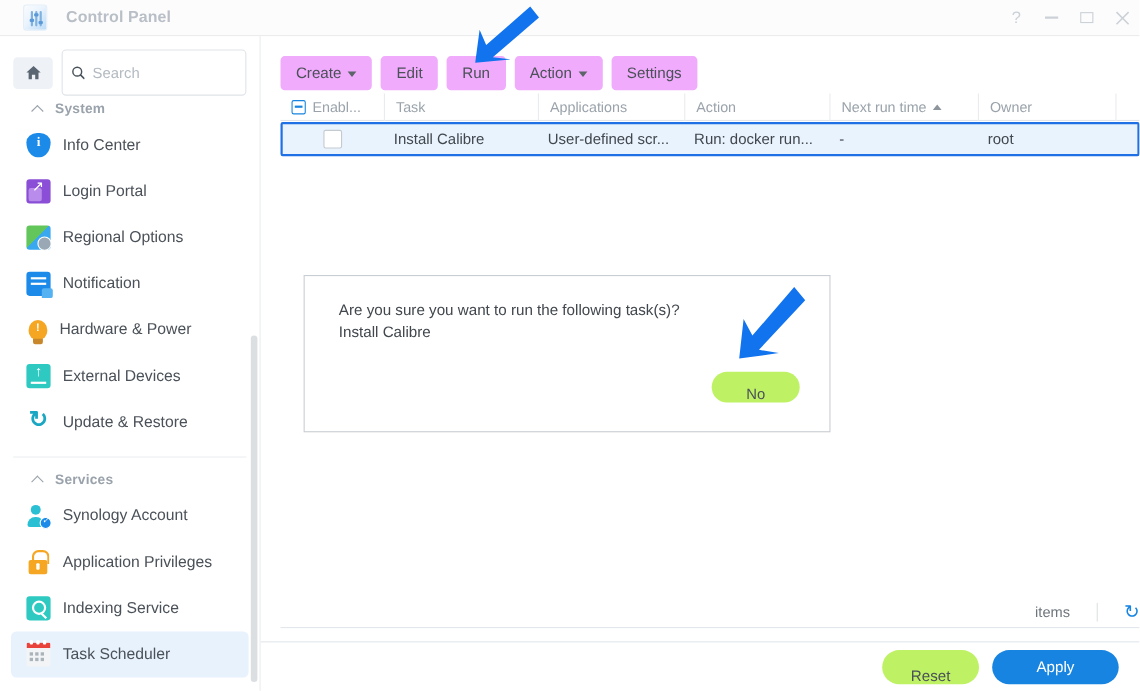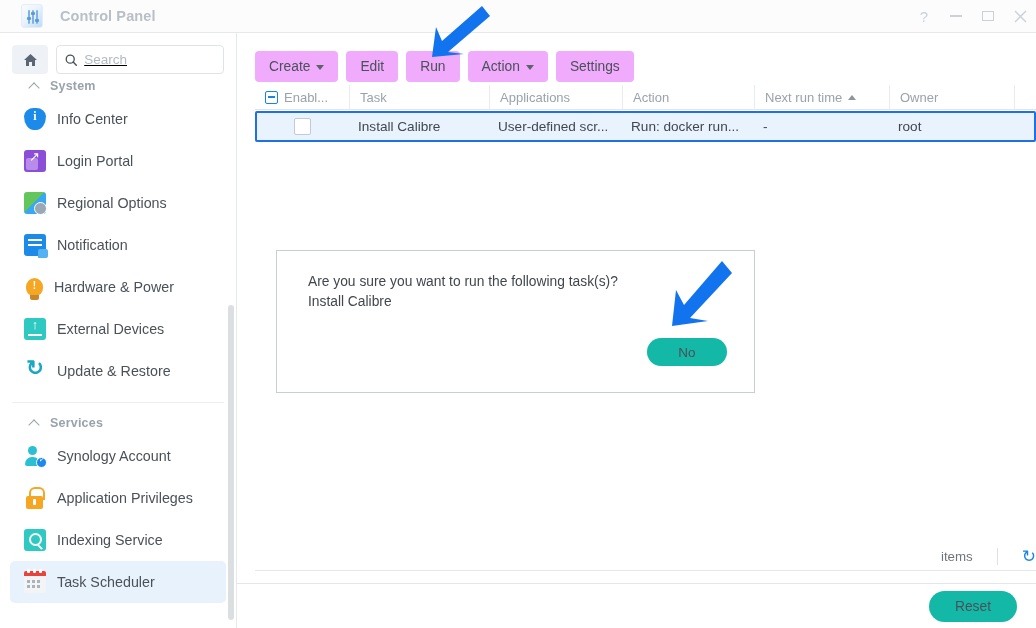--- a/index.html
+++ b/index.html
@@ -61,22 +61,22 @@
     overflow: hidden;
   }
   .side-top {
     display: flex; align-items: center; padding: 12px 12px 0 12px; gap: 8px;
   }
   .home-btn {
     width: 36px; height: 29px; background: #eef2f7; border-radius: 4px;
     display: flex; align-items: center; justify-content: center; flex: none;
   }
   .search-wrap {
-    flex: 1; height: 29px; border: 1px solid #dfe3e8; border-radius: 4px;
-    display: flex; align-items: center; padding: 0 8px; gap: 7px; background: #fff; text-decoration: underline;
+    flex: 1; height: 42px; border: 1px solid #dfe3e8; border-radius: 4px;
+    display: flex; align-items: center; padding: 0 8px; gap: 7px; background: #fff;
   }
   .search-wrap input {
     border: none; outline: none; font-size: 13.5px; color: #50565c;
     font-family: "Liberation Sans", sans-serif; width: 100%; background: transparent;
   }
   .search-wrap input::placeholder { color: #b3bac1; }
 
   .group-head {
     display: flex; align-items: center; gap: 9px;
     padding-left: 30px; height: 24px;
@@ -211,21 +211,21 @@
 
   .footer {
     position: absolute; left: 0; top: 551px; width: 799px; height: 44px;
     display: flex; align-items: center; justify-content: flex-end; gap: 12px;
     padding-right: 19px;
   }
   .btn-pill {
     height: 31px; min-width: 88px; border-radius: 16px; display: flex;
     align-items: center; justify-content: center; font-size: 13.8px;
   }
-  .btn-grey { background: #14b8a6; color: #4b5158; }
+  .btn-grey { background: #bef264; color: #4b5158; align-items: flex-end; }
   .btn-blue { background: #1684e0; color: #ffffff; min-width: 115px; }
 
   
   .dialog {
     position: absolute; left: 276px; top: 250px; width: 479px; height: 143px;
     background: #ffffff; border: 1px solid #c9ced4;
   }
   .dlg-text {
     padding: 21px 0 0 31px; font-size: 13.8px; color: #41474d; line-height: 20px;
   }
@@ -430,20 +430,23 @@
       <span class="sep"></span>
       <span class="refresh">↻</span>
     </div>
     <div class="hr-a"></div>
     <div class="hr-b"></div>
 
     <div class="footer">
       <div class="btn-pill btn-grey">
         <span>Reset</span>
       </div>
+      <div class="btn-pill btn-blue">
+        <span>Apply</span>
+      </div>
     </div>
   </div>
 
   <div class="dialog">
     <div class="dlg-text">
       <div>Are you sure you want to run the following task(s)?</div>
       <div>Install Calibre</div>
     </div>
     <div class="dlg-btns">
       <div class="btn-pill btn-grey">

